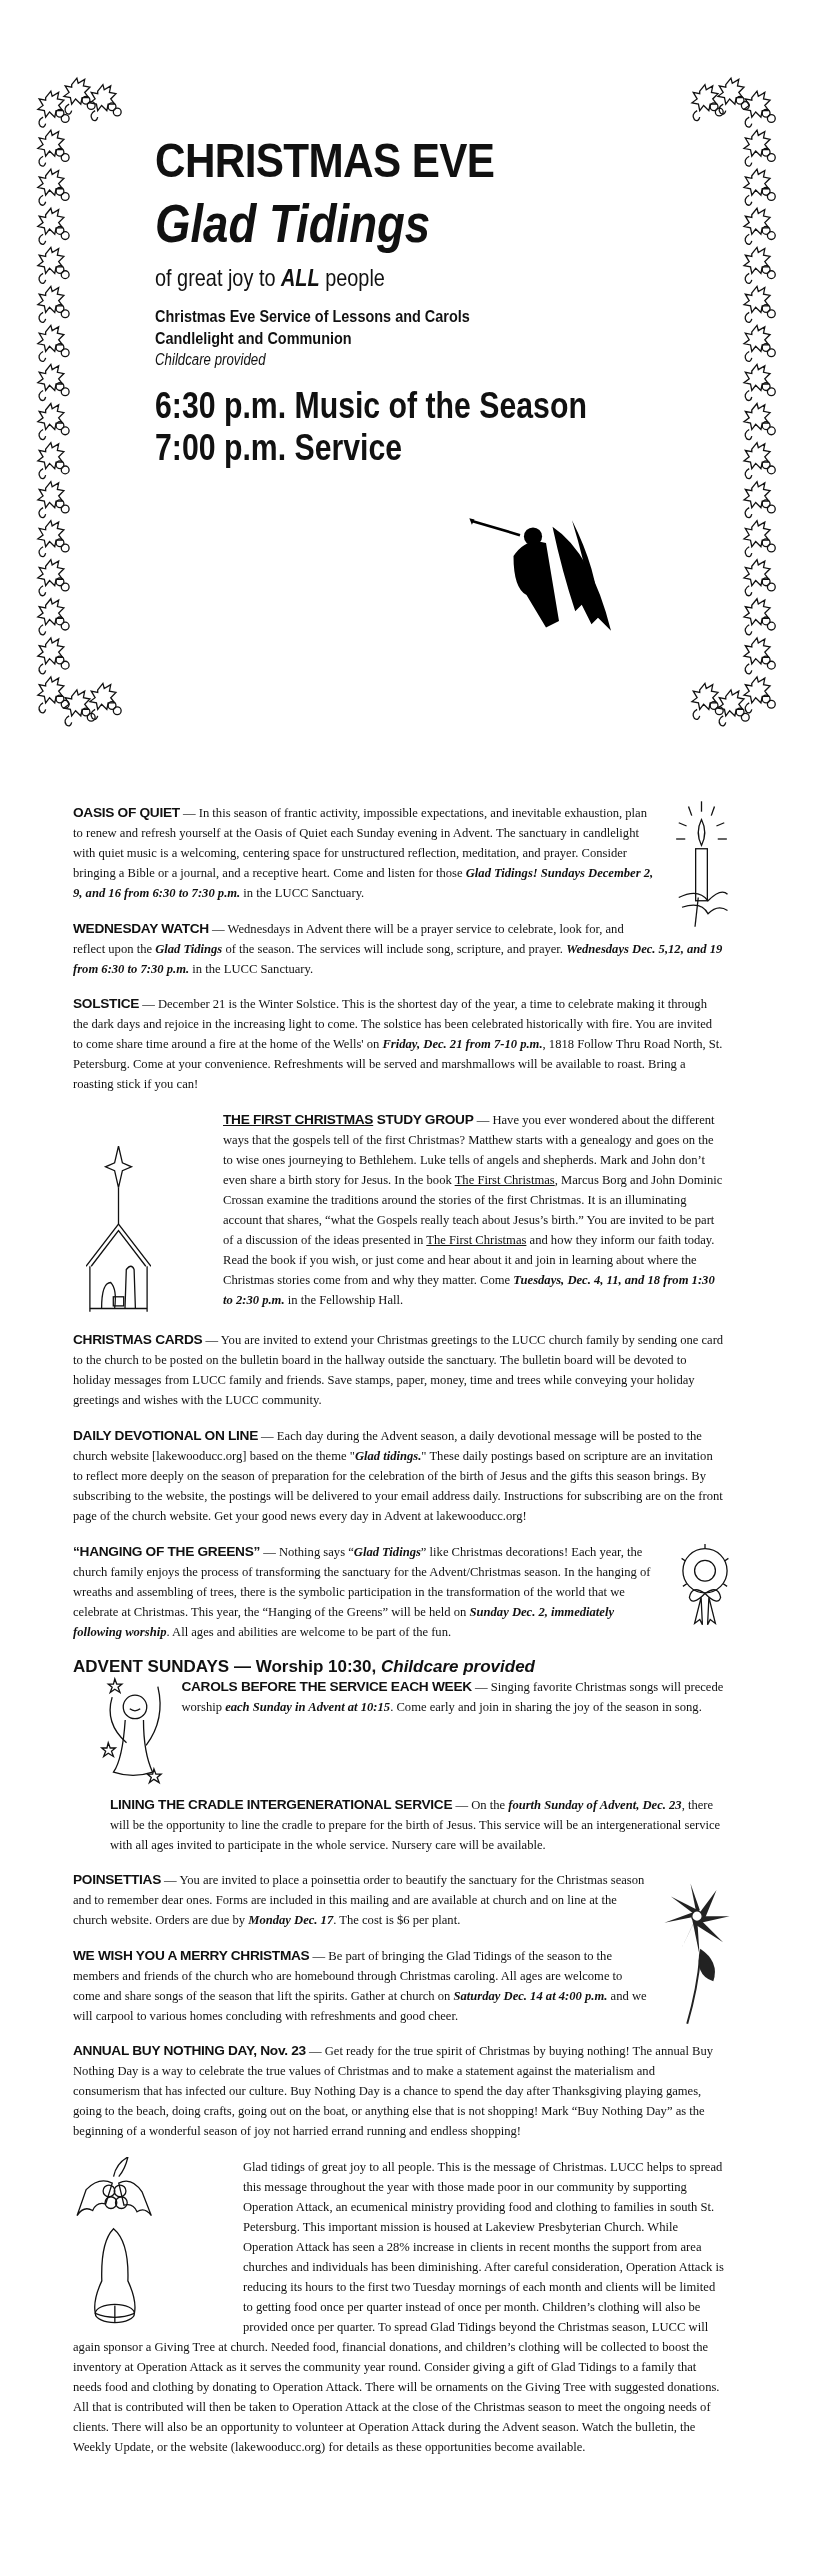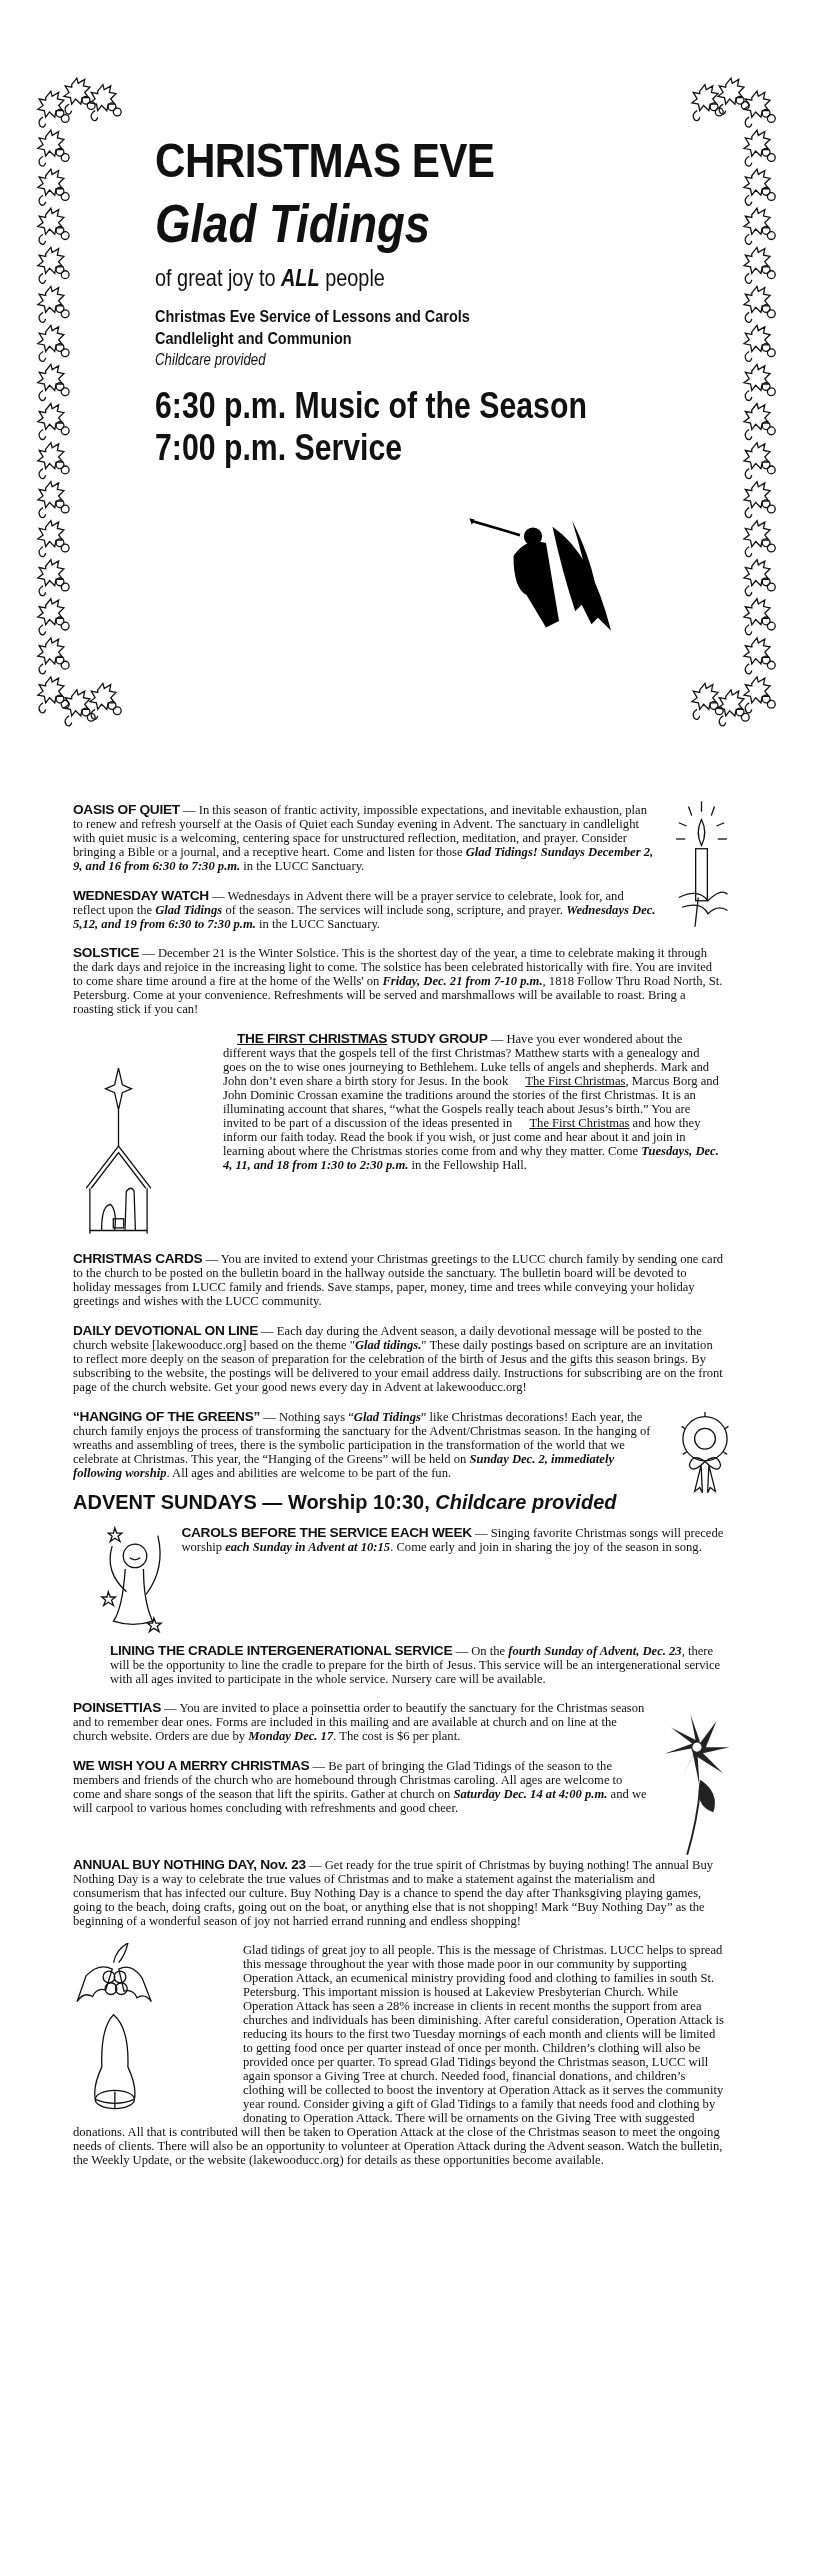--- a/index.html
+++ b/index.html
@@ -22,29 +22,29 @@
   .svc-1 { margin-top: 13px; }
   .svc-3 { font-family: "Liberation Sans", "DejaVu Sans", sans-serif; font-style: italic;
            font-size: 15.6px; line-height: 19.5px; transform: scaleX(0.85); transform-origin: left; white-space: nowrap; }
   .time-1, .time-2 { font-family: "Liberation Sans", "DejaVu Sans", sans-serif; font-weight: bold;
            font-size: 36px; line-height: 42px; transform: scaleX(0.84); transform-origin: left; white-space: nowrap; }
   .time-1 { margin-top: 15.6px; }
   .angel { position: absolute; left: 468px; top: 517px; }
 
   
   .articles { position: absolute; left: 73px; top: 803px; width: 651px; }
-  .art { position: relative; font-size: 12.6px; line-height: 14px; margin-bottom: 15.6px; }
+  .art { position: relative; font-size: 12.6px; line-height: 20px; margin-bottom: 15.6px; }
   .art p { margin: 0; }
   .hd { font-family: "Liberation Sans", "DejaVu Sans", sans-serif; font-weight: bold; font-size: 13.7px; letter-spacing: -0.3px; }
-  .u { text-decoration: underline; margin-left: 14px; }
+  .u { text-decoration: underline; }
   .bi { font-weight: bold; font-style: italic; }
   .float-right { float: right; margin-left: 13px; }
   .float-left { float: left; margin-right: 13px; }
   .clear { clear: both; }
-  .advent-hd { font-family: "Liberation Sans", "DejaVu Sans", sans-serif; font-weight: bold; font-size: 20px; margin-bottom: 17px; }
+  .advent-hd { font-family: "Liberation Sans", "DejaVu Sans", sans-serif; font-weight: bold; font-size: 17px; margin-bottom: 0; }
   .advent-hd i { font-style: italic; }
   .indent { margin-left: 98px; }
   .sub-wrap { position: relative; padding-left: 0; }
 </style>
 </head>
 <body>
 
 <section class="flyer">
   <svg class="border-svg" width="830" height="781" viewBox="0 0 1275 1200">
     <defs>

